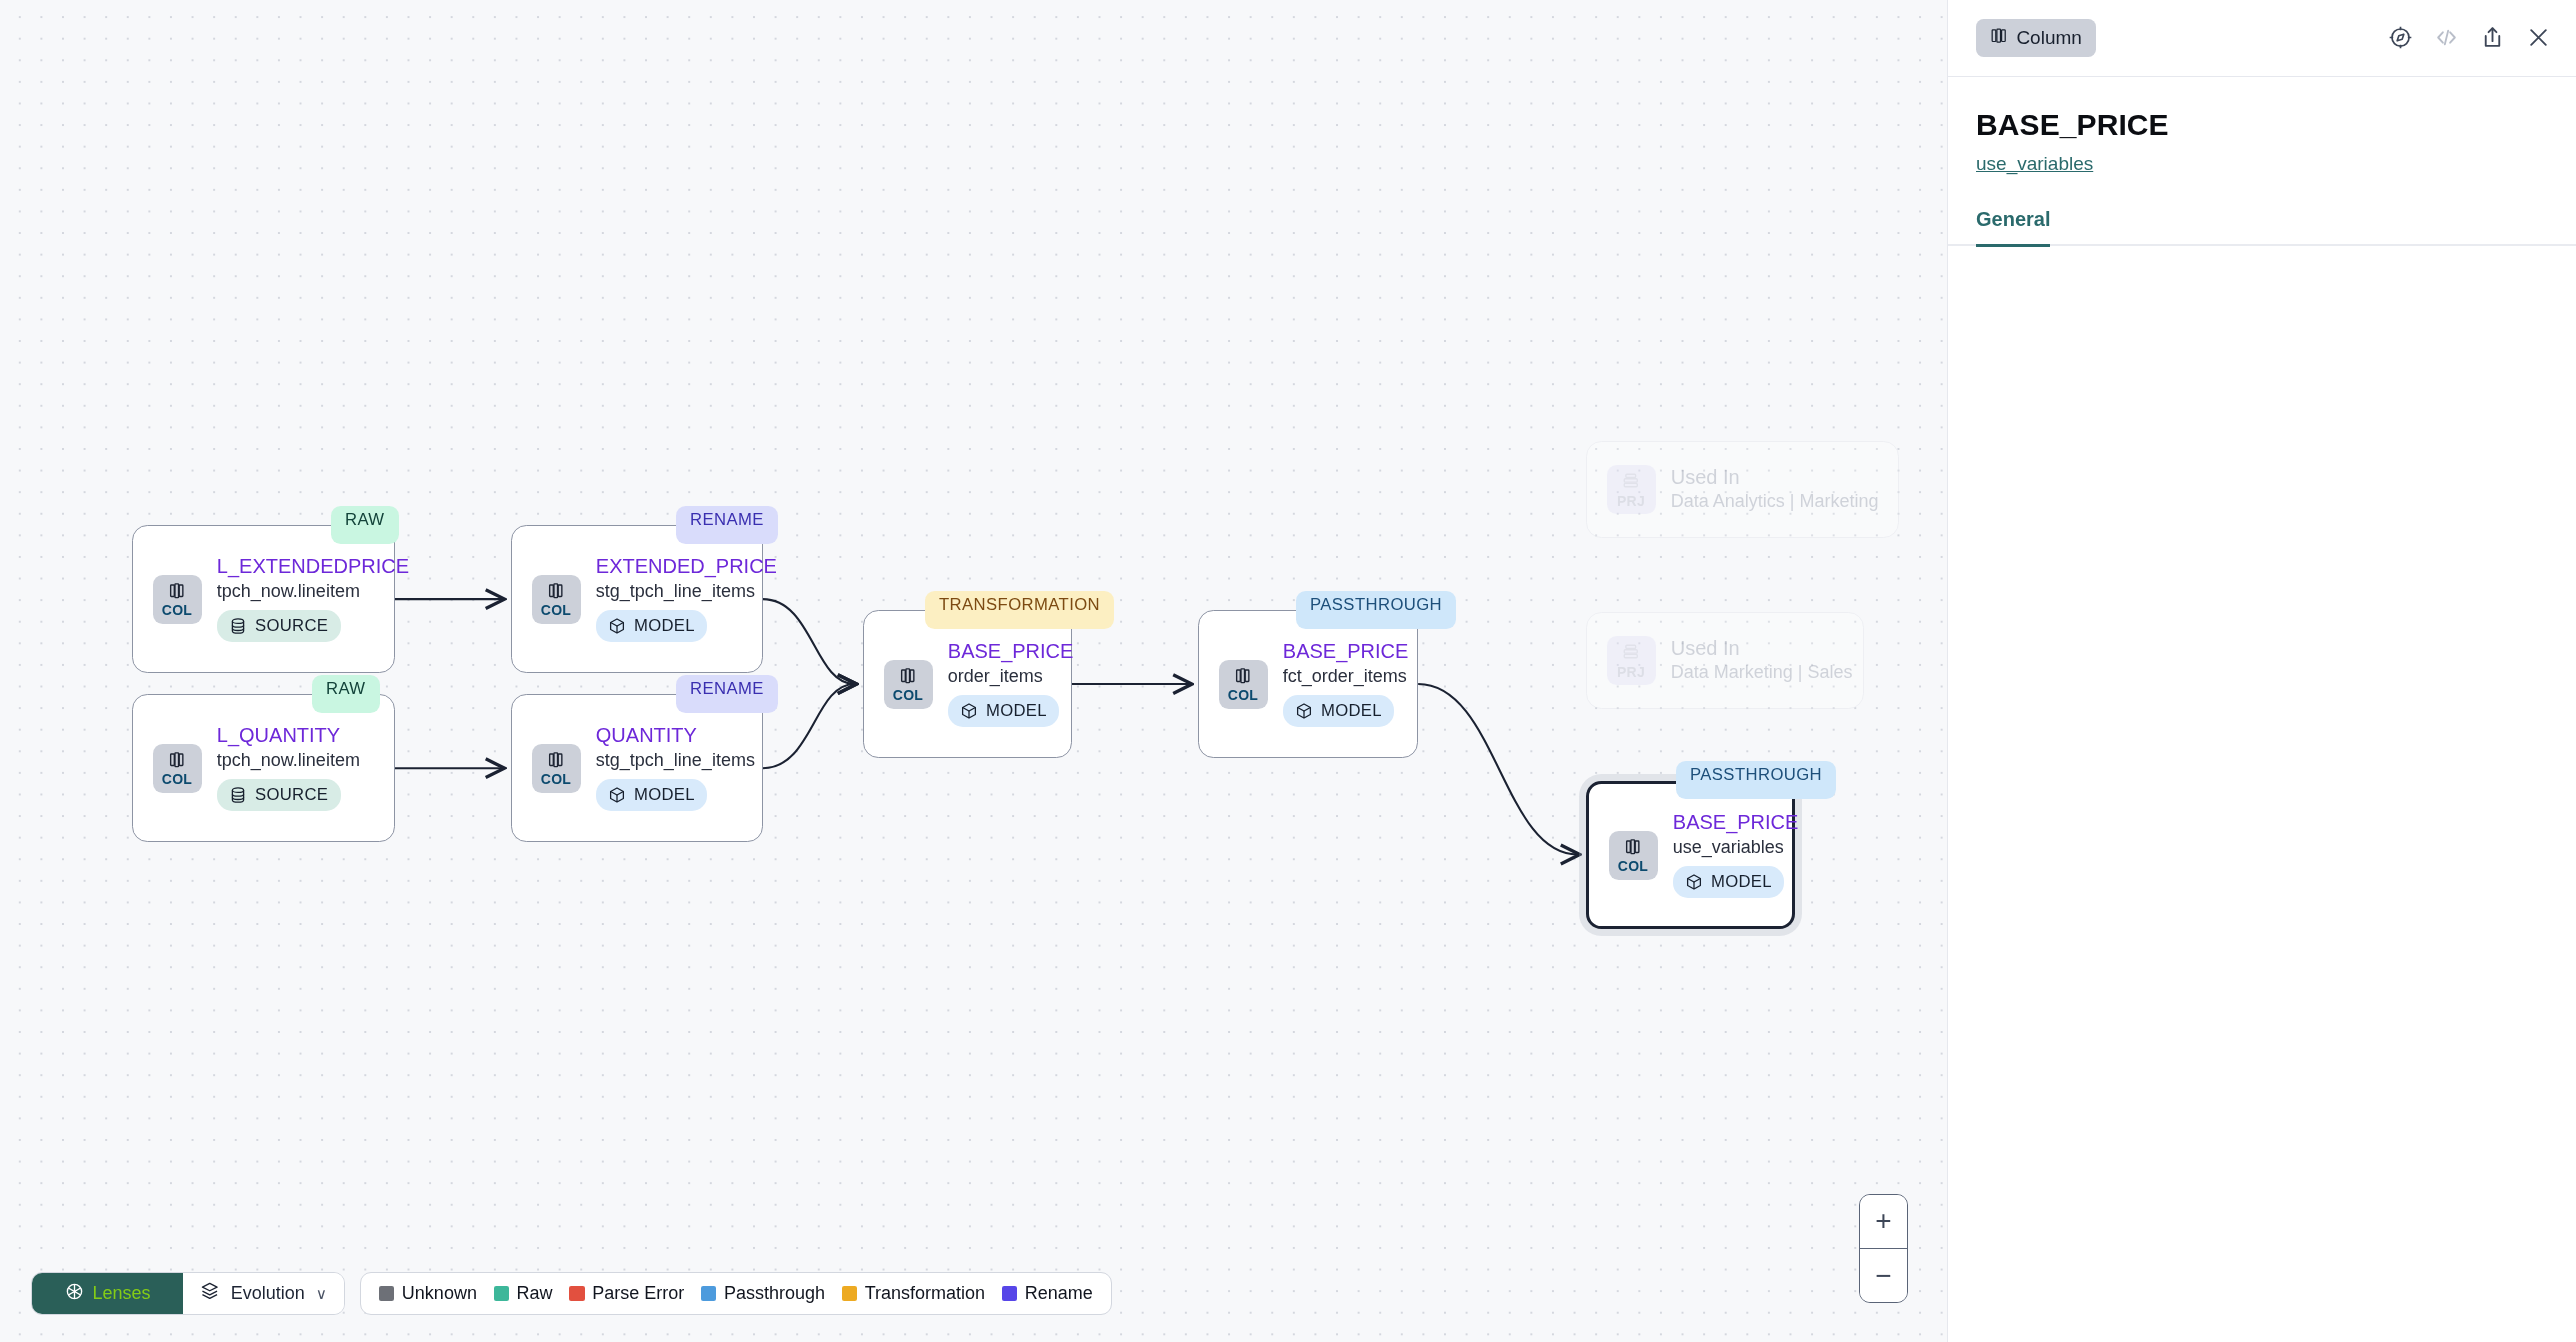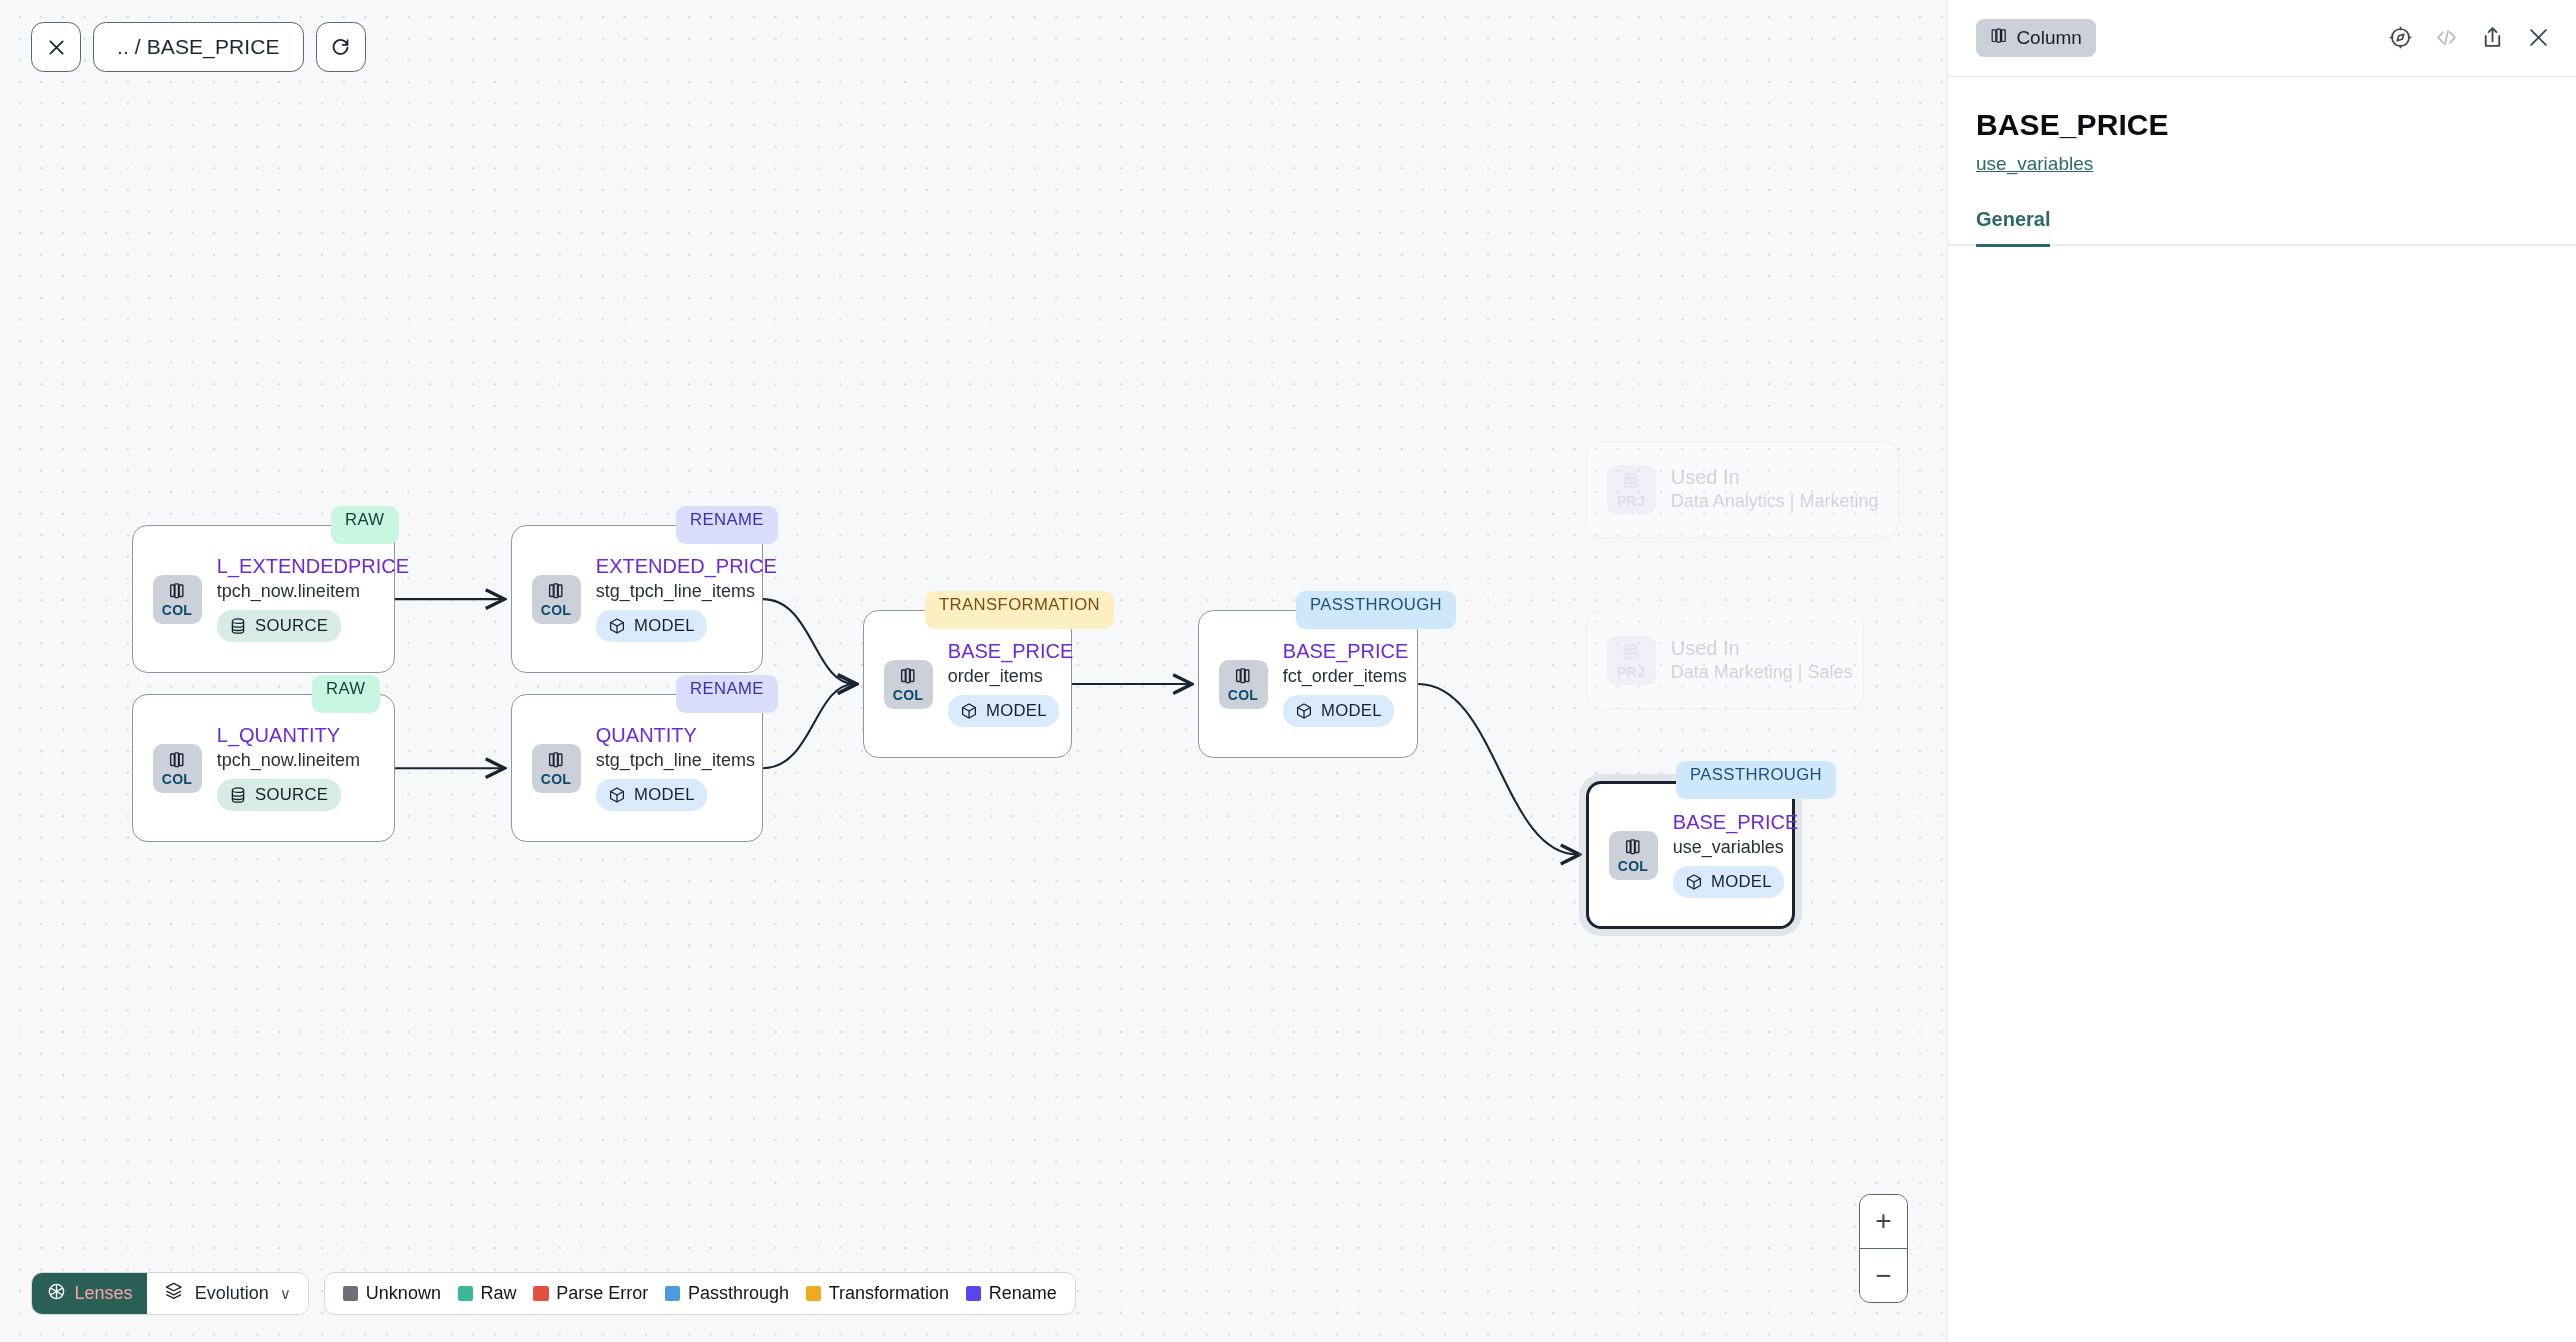--- a/index.html
+++ b/index.html
@@ -89,21 +89,21 @@
   }
   .zoomctl button {
     width: 100%; height: 53px; background: #fff; border: 0; cursor: pointer;
     display: flex; align-items: center; justify-content: center; font-size: 28px; color: #3d4657;
   }
   .zoomctl .sep { height: 1.4px; background: #5a6477; }
 
   
   .bottombar { position: absolute; left: 31px; bottom: 28px; display: flex; align-items: center; gap: 15.3px; z-index: 40; }
   .lensgroup { display: flex; align-items: stretch; border-radius: 11px; overflow: hidden; border: 1.4px solid #d3d7df; background: #fff; height: 43px; }
-  .lens-btn { background: #2a5f58; color: #fca5a5; display: flex; align-items: center; gap: 8.4px; padding: 0 15px; font-size: 18px; cursor: pointer; }
+  .lens-btn { background: #2a5f58; color: #84cc16; display: flex; align-items: center; gap: 8.4px; padding: 0 33px; font-size: 18px; cursor: pointer; }
   .evo-btn { background: #fff; color: #1d2433; display: flex; align-items: center; gap: 11px; padding: 0 16.7px; font-size: 18px; cursor: pointer; }
   .evo-caret { font-size: 15.3px; color: #4a5costume; color: #4a5264; }
   .legend { display: flex; align-items: center; gap: 16.7px; height: 43px; padding: 0 18px; background: #fff; border: 1.4px solid #d3d7df; border-radius: 11px; }
   .legend-item { display: flex; align-items: center; gap: 7.7px; font-size: 18px; color: #11151f; white-space: nowrap; }
   .swatch { width: 15.3px; height: 15.3px; border-radius: 2.1px; flex: 0 0 auto; }
 
   
   .panel { width: 629px; height: 1343px; background: #fff; border-left: 1.4px solid #e6e8ee; display: flex; flex-direction: column; flex: 0 0 auto; }
   .panel-head {
     height: 77px; display: flex; align-items: center; justify-content: space-between;
@@ -142,38 +142,20 @@
       <g fill="none" stroke="#1b2232" stroke-width="3">
         <path d="M567,861 L722,861" marker-end="url(#arw)"></path>
         <path d="M567,1104 L722,1104" marker-end="url(#arw)"></path>
         <path d="M1096,861 C1168,861 1170,983 1228,983" marker-end="url(#arw)"></path>
         <path d="M1096,1104 C1168,1104 1170,983 1228,983" marker-end="url(#arw)"></path>
         <path d="M1540,983 L1710,983" marker-end="url(#arw)"></path>
         <path d="M2038,983 C2150,983 2160,1228 2267,1228" marker-end="url(#arw)"></path>
       </g>
     </svg>
 
-    <div class="topbar">
-      <div class="tb-btn tb-square">
-        <span>
-          <svg width="21" height="21" viewBox="0 0 24 24" fill="none" stroke="#1d2433" stroke-width="2" stroke-linecap="round">
-            <path d="M5 5 L19 19 M19 5 L5 19"></path>
-          </svg>
-        </span>
-      </div>
-      <div class="tb-btn tb-crumb">.. / BASE_PRICE</div>
-      <div class="tb-btn tb-square">
-        <span>
-          <svg width="21" height="21" viewBox="0 0 24 24" fill="none" stroke="#1d2433" stroke-width="2" stroke-linecap="round" stroke-linejoin="round">
-            <path d="M19.5 8.5 A8 8 0 1 0 20 12"></path>
-            <path d="M20 3.5 L20 9 L14.6 9"></path>
-          </svg>
-        </span>
-      </div>
-    </div>
 
     <div id="nodes-layer">
         <div class="kindtag k-raw" style="left: 331px; top: 506px;">RAW</div>
         <div class="node" style="left: 132px; top: 525px; width: 263px; height: 148px;">
           <div class="typechip">
             <span><svg width="19.5" height="19.5" viewBox="0 0 24 24" fill="none" stroke="#1d2433" stroke-width="1.7" stroke-linejoin="round">
                 <rect x="4.5" y="5" width="4.5" height="14" rx="0.8"></rect>
                 <rect x="9.8" y="3.6" width="4.4" height="16.8" rx="0.8"></rect>
                 <rect x="15" y="5" width="4.5" height="14" rx="0.8"></rect>
               </svg></span>

